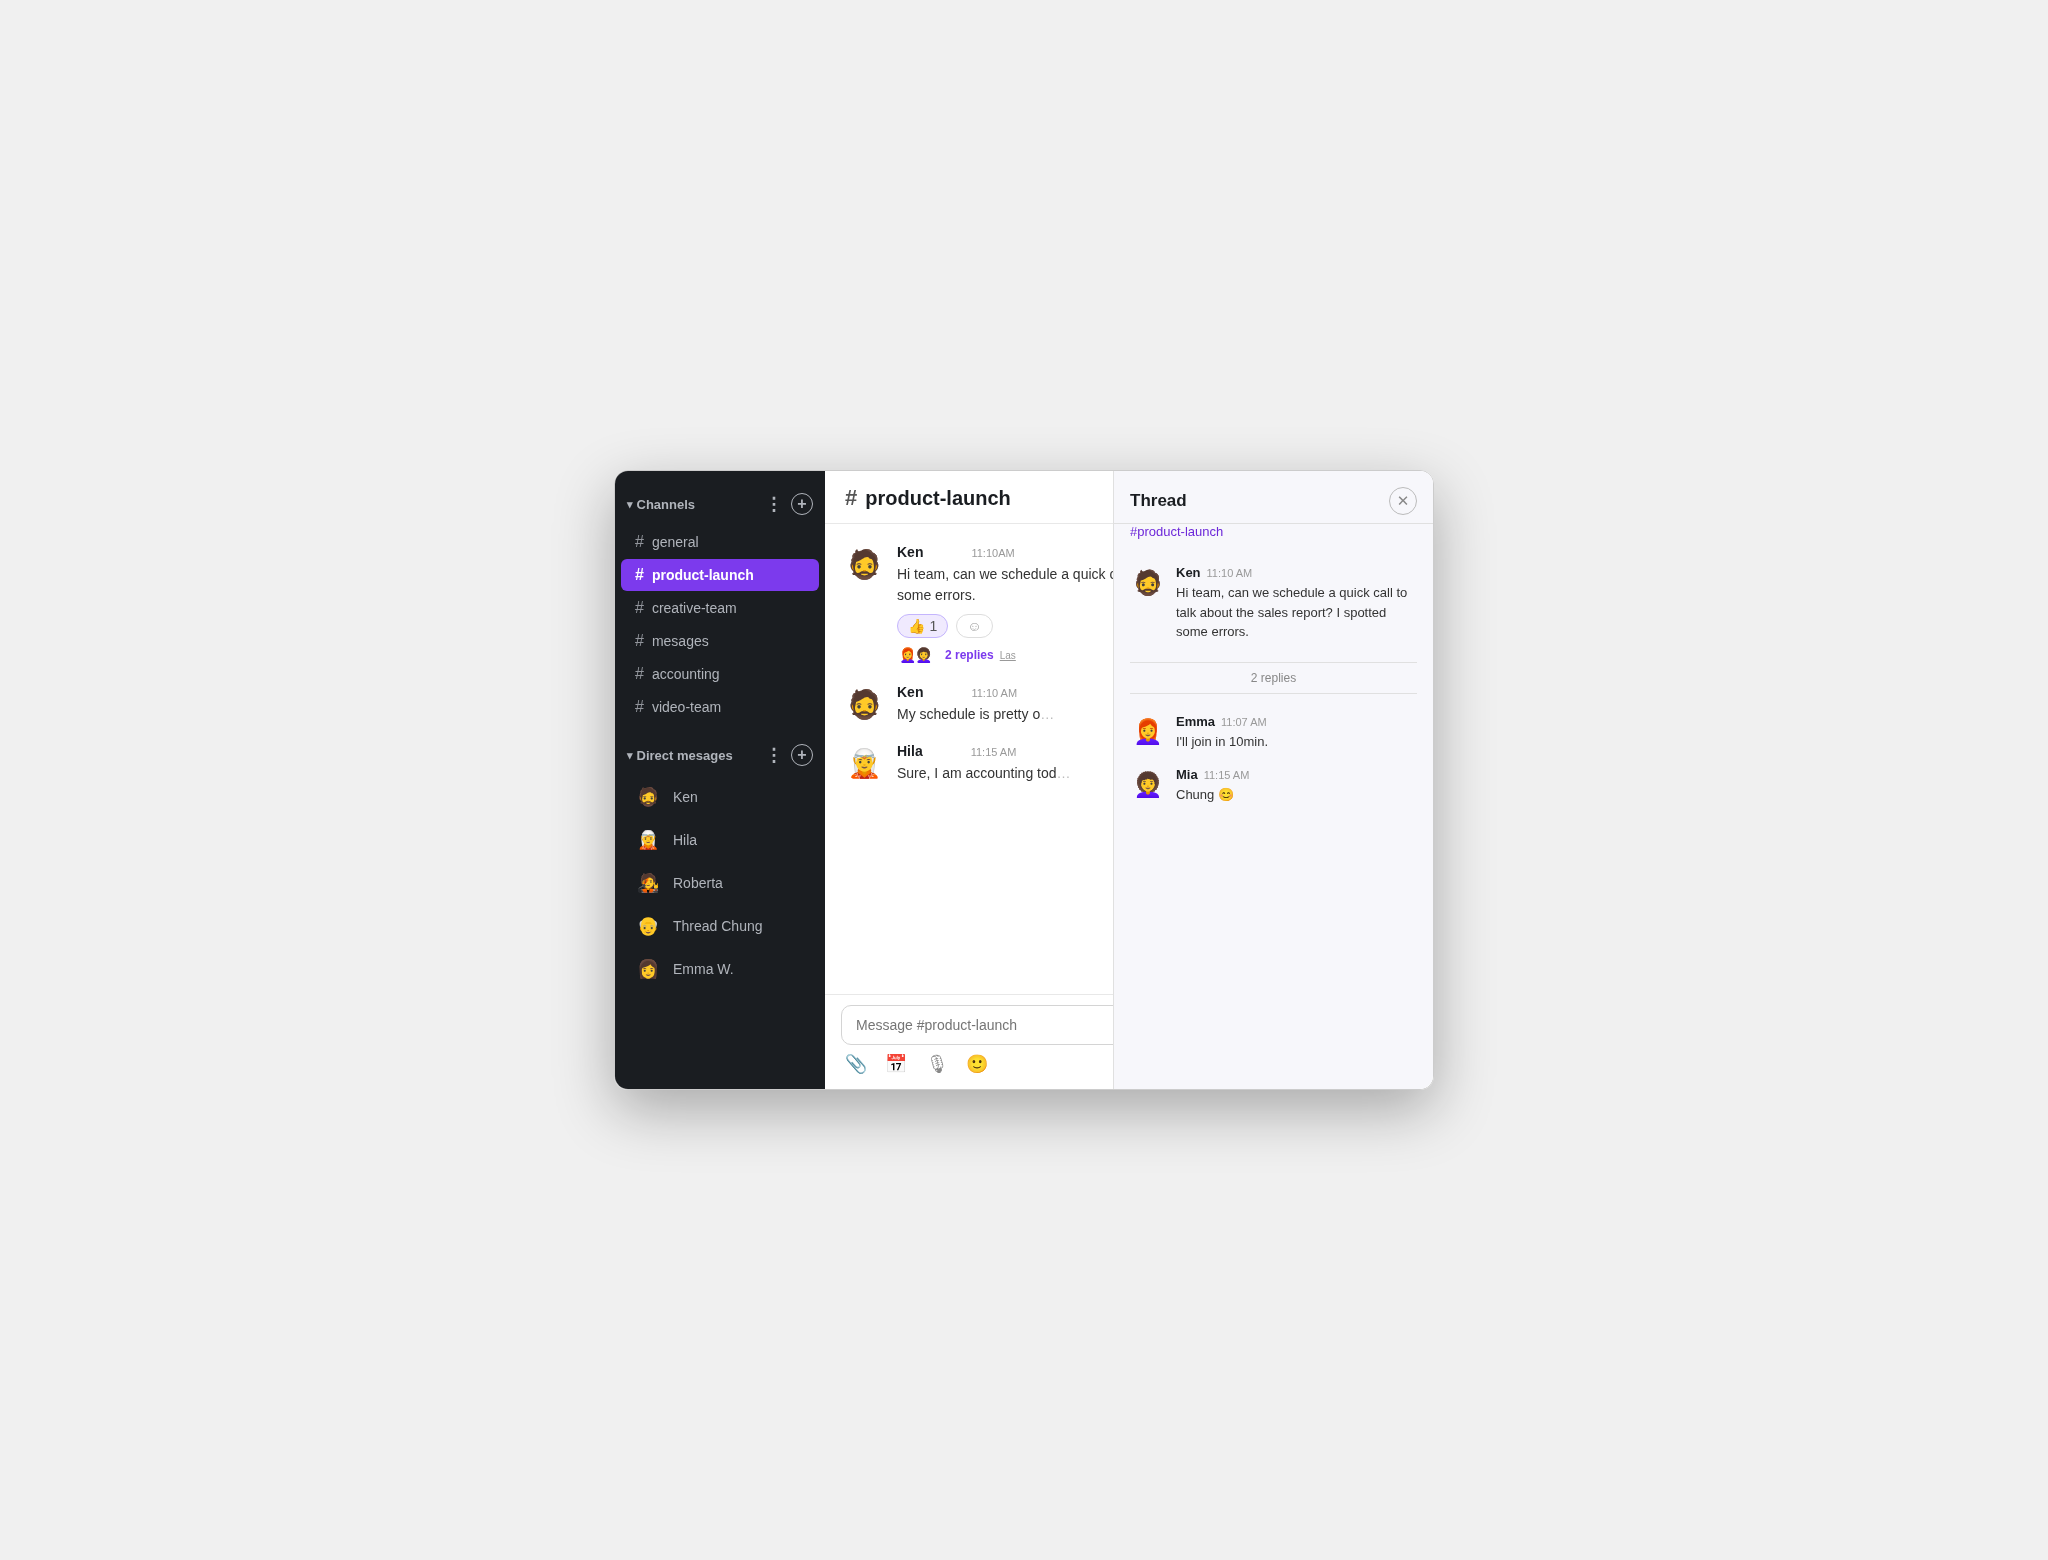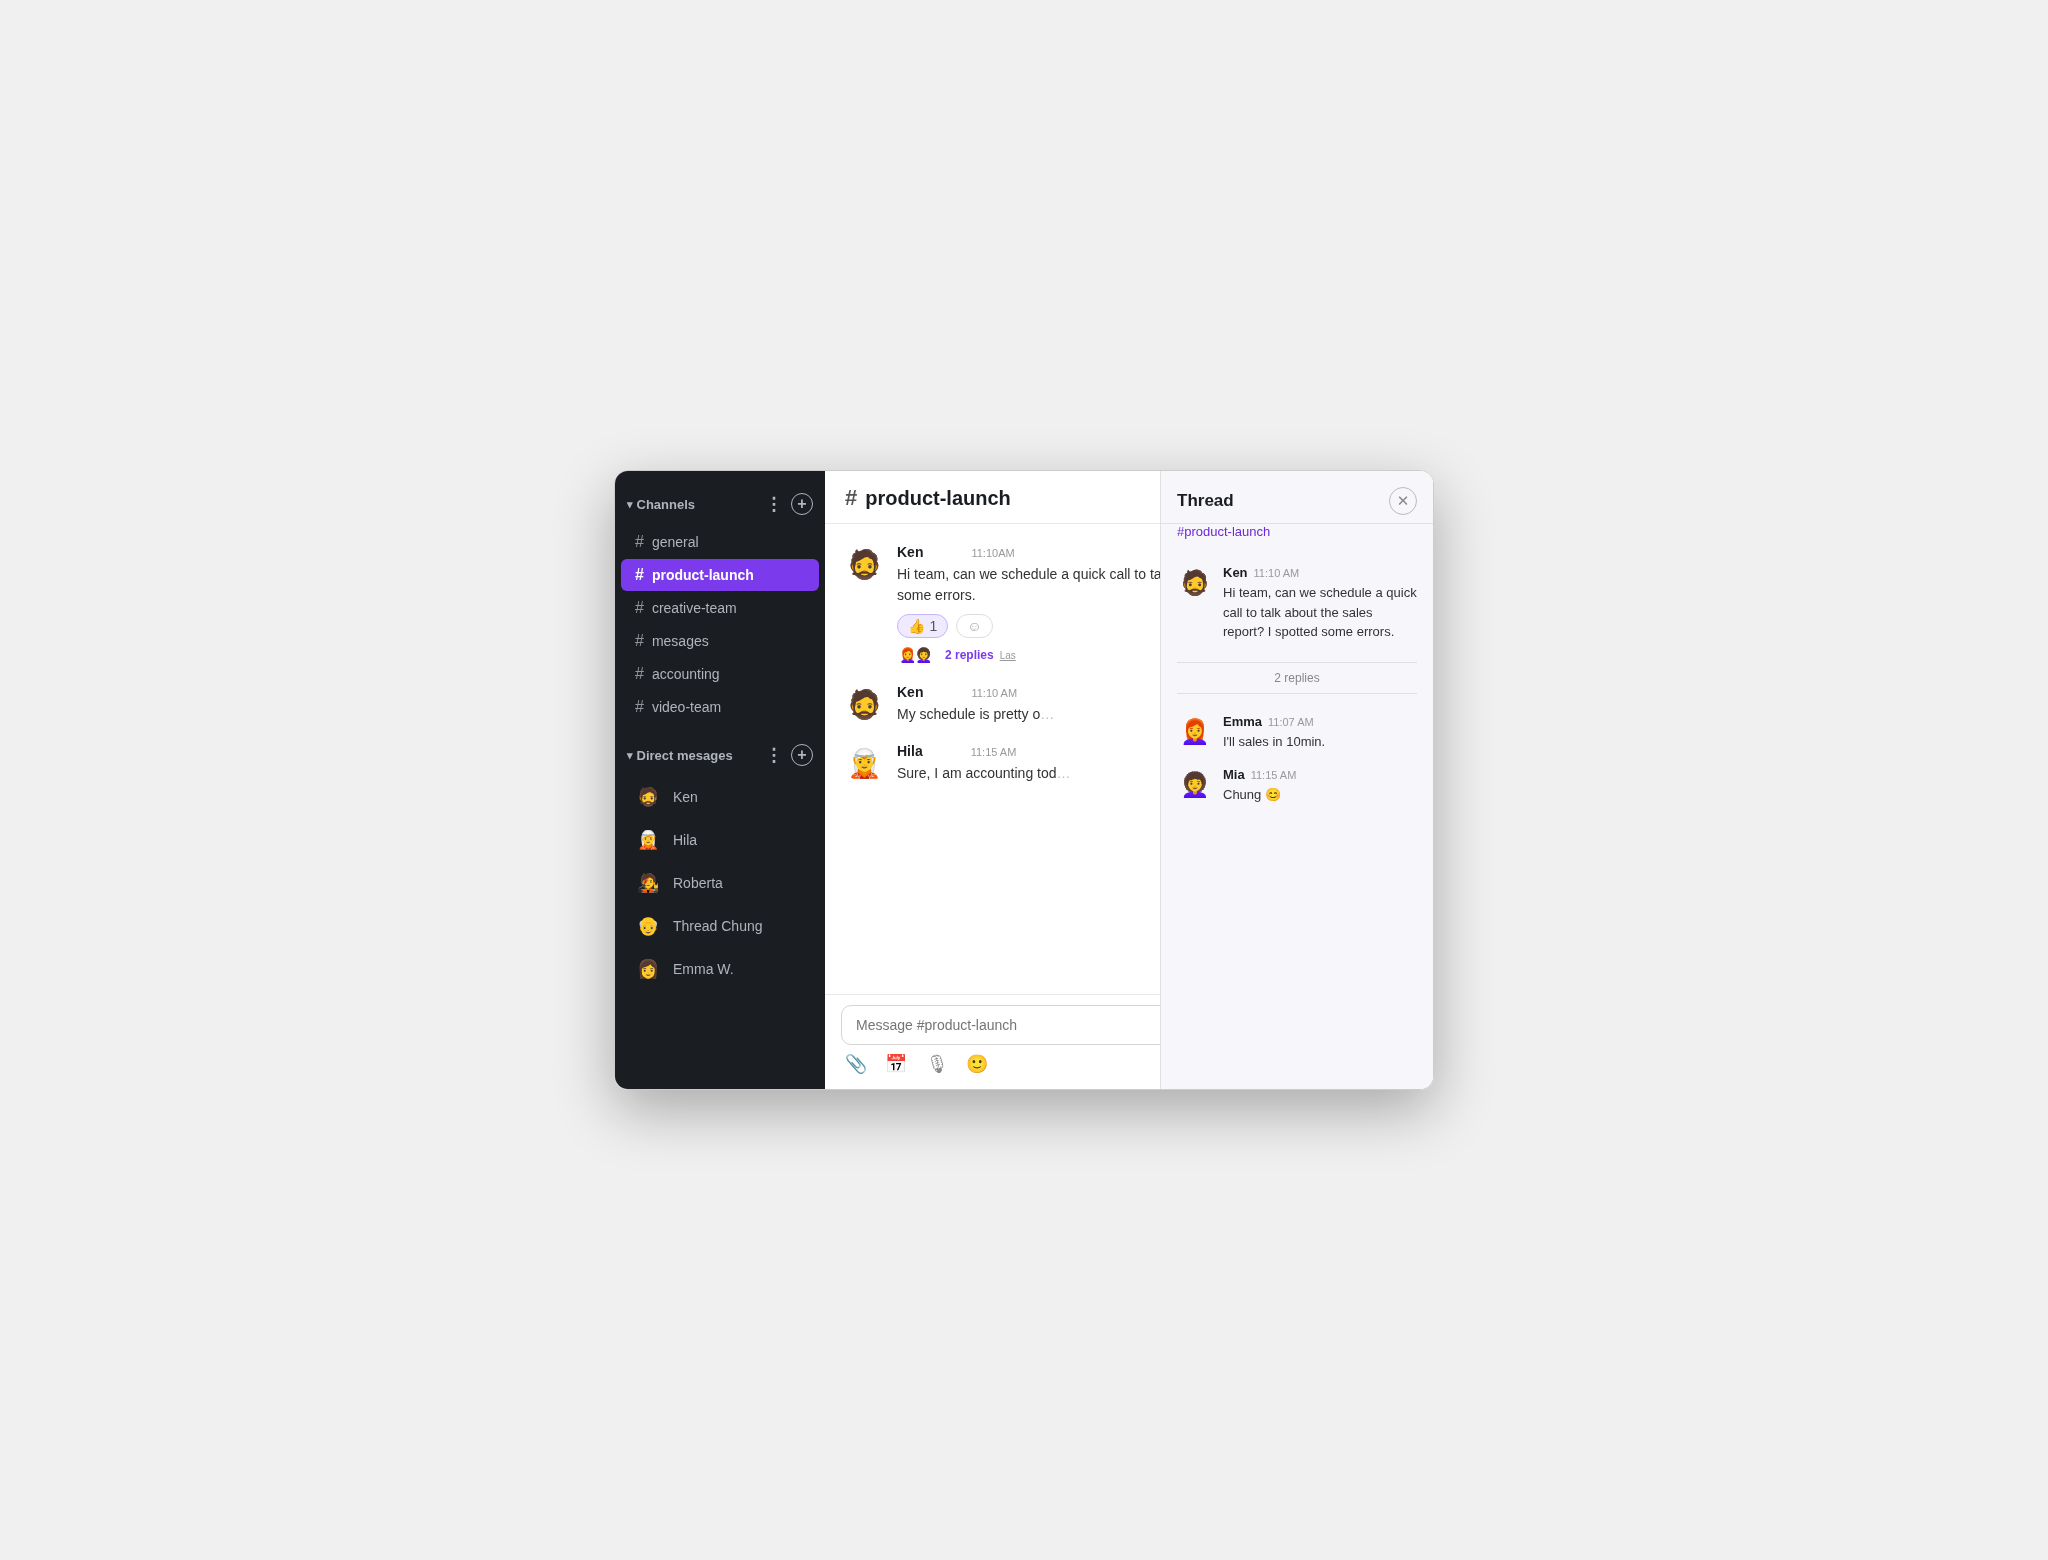--- a/index.html
+++ b/index.html
@@ -300,21 +300,21 @@
       font-size: 18px;
       color: #888;
       cursor: pointer;
     }
     
     .thread-panel {
       position: absolute;
       right: 0;
       top: 0;
       bottom: 0;
-      width: 273px;
+      width: 320px;
       background: #f7f7fb;
       border-left: 1.5px solid #e0e0e0;
       display: flex;
       flex-direction: column;
       border-radius: 0 0 14px 0;
       z-index: 10;
     }
     .thread-header {
       display: flex;
       align-items: center;
@@ -587,21 +587,21 @@
 
         <div class="thread-replies-divider">2 replies</div>
 
         <div class="thread-message">
           <div class="thread-msg-avatar">👩‍🦰</div>
           <div class="thread-msg-content">
             <div class="thread-msg-header">
               <span class="thread-msg-author">Emma</span>
               <span class="thread-msg-time">11:07 AM</span>
             </div>
-            <div class="thread-msg-text">I'll sales in 10min.</div>
+            <div class="thread-msg-text">I'll join in 10min.</div>
           </div>
         </div>
 
         <div class="thread-message">
           <div class="thread-msg-avatar">👩‍🦱</div>
           <div class="thread-msg-content">
             <div class="thread-msg-header">
               <span class="thread-msg-author">Mia</span>
               <span class="thread-msg-time">11:15 AM</span>
             </div>

